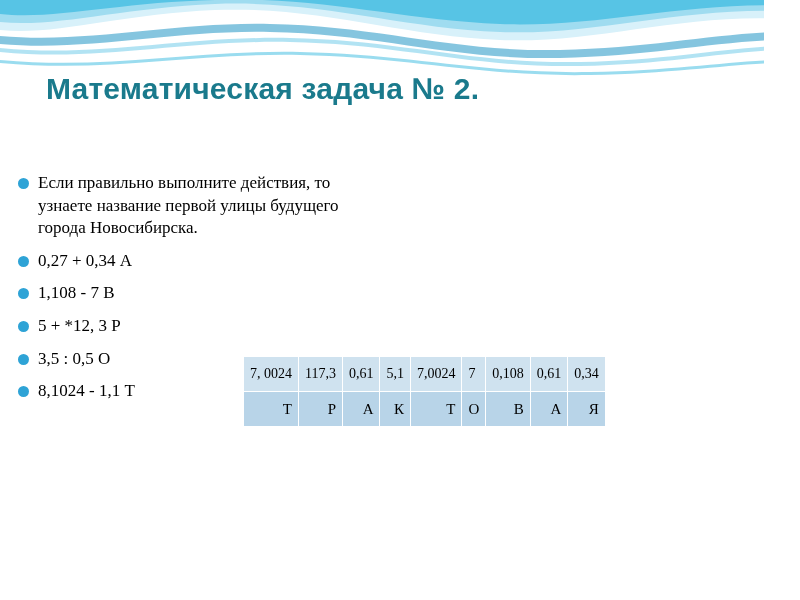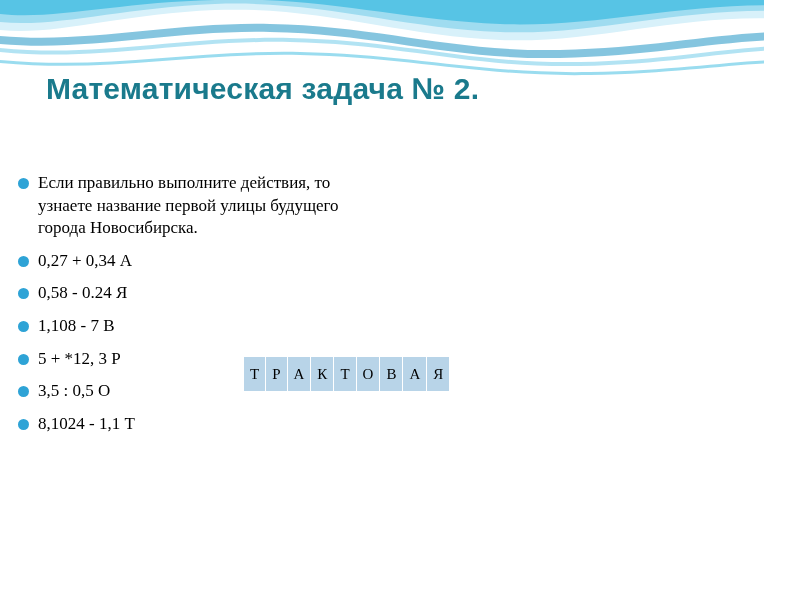--- a/index.html
+++ b/index.html
@@ -113,24 +113,20 @@
     <div class="bullet-row">
       <span class="bullet-dot"></span>
       <span class="bullet-text">Если правильно выполните действия, то узнаете название первой улицы будущего города Новосибирска.</span>
     </div>
 
     <div class="bullet-row">
       <span class="bullet-dot"></span>
       <span class="bullet-text">0,27 + 0,34 А</span>
     </div>
 
-    <div class="bullet-row">
-      <span class="bullet-dot"></span>
-      <span class="bullet-text">0,58 - 0.24 Я</span>
-    </div>
 
     <div class="bullet-row">
       <span class="bullet-dot"></span>
       <span class="bullet-text">1,108 - 7 В</span>
     </div>
 
     <div class="bullet-row">
       <span class="bullet-dot"></span>
       <span class="bullet-text">5 + *12, 3 Р</span>
     </div>
@@ -143,20 +139,31 @@
     <div class="bullet-row">
       <span class="bullet-dot"></span>
       <span class="bullet-text">8,1024 - 1,1 Т</span>
     </div>
 
 
   </div>
 
   <table class="answer-table">
     <tbody>
+        <tr class="values">
+      <td>7, 0024</td>
+      <td>117,3</td>
+      <td>0,61</td>
+      <td>5,1</td>
+      <td>7,0024</td>
+      <td>7</td>
+      <td>0,108</td>
+      <td>0,61</td>
+      <td>0,34</td>
+    </tr>
     <tr class="letters">
       <td>Т</td>
       <td>Р</td>
       <td>А</td>
       <td>К</td>
       <td>Т</td>
       <td>О</td>
       <td>В</td>
       <td>А</td>
       <td>Я</td>

